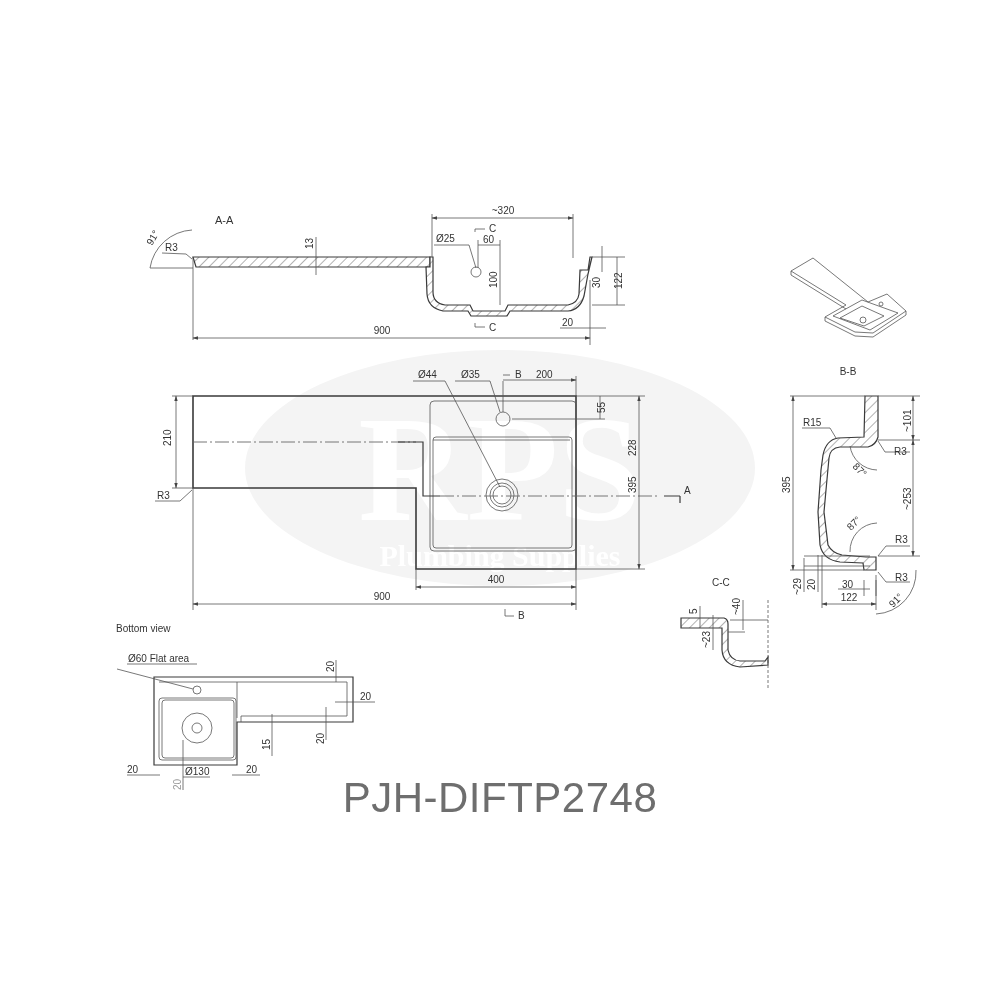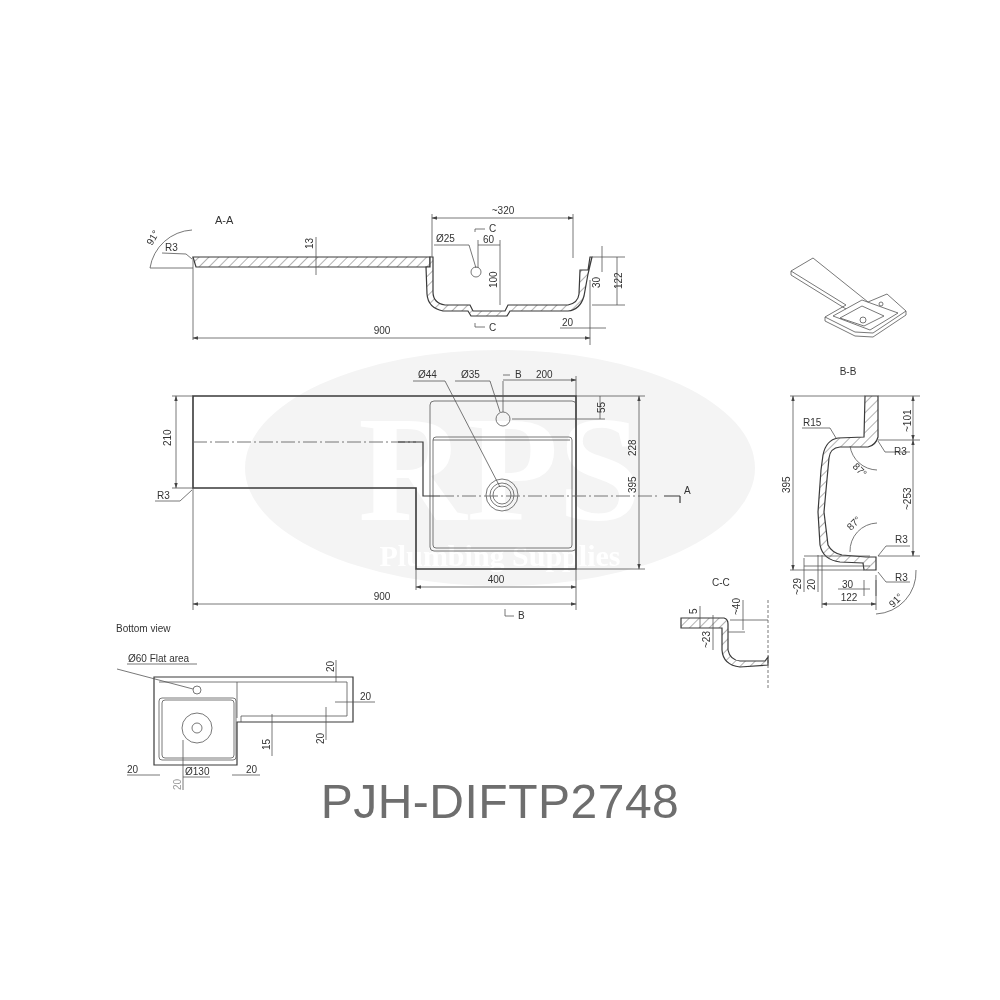--- a/index.html
+++ b/index.html
@@ -8,21 +8,21 @@
   #drawing { position:absolute; left:0; top:0; width:1000px; height:1000px; }
   svg text { font-family:"Liberation Sans", sans-serif; fill:#333; }
   .ln { stroke:#3a3a3a; stroke-width:1.6; fill:none; }
   .thin { stroke:#555; stroke-width:0.8; fill:none; }
   .dim { stroke:#555; stroke-width:0.8; fill:none; }
   .cl { stroke:#666; stroke-width:0.9; fill:none; stroke-dasharray:14 3 2 3; }
   .hatch { fill:url(#hatch); stroke:#3a3a3a; stroke-width:1.2; }
   .t { font-size:10px; }
   .tl { font-size:11px; }
   .code { position:absolute; left:0; width:1000px; top:774px; text-align:center;
-          font-size:48px; color:#6e6e6e; font-family:"Liberation Sans", sans-serif; letter-spacing:0.5px; }
+          font-size:42px; color:#6e6e6e; font-family:"Liberation Sans", sans-serif; letter-spacing:0.5px; }
 </style>
 </head>
 <body>
 
 <div>
 <svg id="drawing" viewBox="0 0 1000 1000" xmlns="http://www.w3.org/2000/svg">
   <defs>
     <pattern id="hatch" width="7" height="7" patternUnits="userSpaceOnUse" patternTransform="rotate(45)">
       <rect width="7" height="7" fill="#fff"></rect>
       <line x1="0" y1="0" x2="0" y2="7" stroke="#555" stroke-width="0.9"></line>

